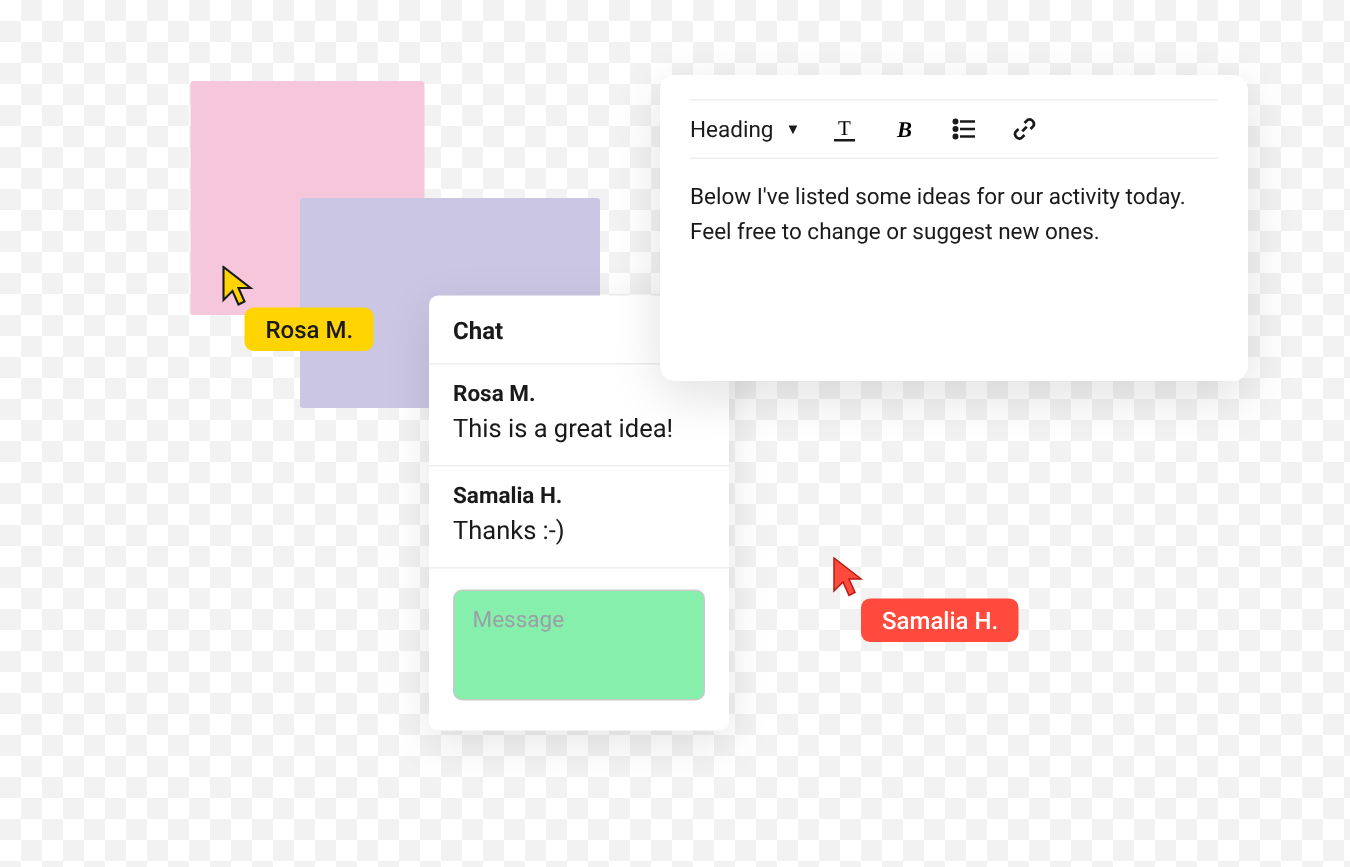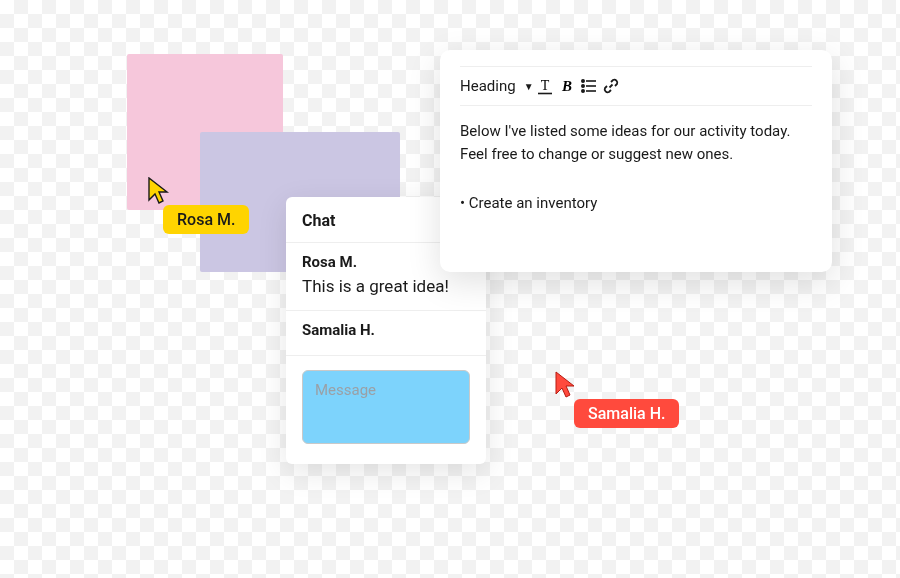--- a/index.html
+++ b/index.html
@@ -34,40 +34,40 @@
   .chat-title{font-size:16px;font-weight:700;}
   .drag-dots{display:grid;grid-template-columns:repeat(3,4px);grid-template-rows:repeat(2,4px);gap:3px;}
   .drag-dots span{width:4px;height:4px;border-radius:50%;background:#3a3a3a;}
   .msg{padding:10px 16px 12px;border-bottom:1px solid #eee;}
   .msg .who{font-weight:700;font-size:15px;margin-bottom:4px;}
   .msg .txt{font-size:17px;line-height:1.35;}
   .compose{padding:14px 16px 0;}
   .compose textarea{
     width:100%;box-sizing:border-box;height:74px;resize:none;
     border:1px solid #c9c9c9;border-radius:6px;padding:10px 12px;
-    font:inherit;font-size:15px;color:#333;background:#7dd3fc;
+    font:inherit;font-size:15px;color:#333;background:#86efac;
   }
   .compose textarea::placeholder{color:#9aa0a6;}
   .send-row{display:flex;justify-content:flex-end;padding:10px 16px 0;}
   .send-btn{
     background:#2d2aa1;color:#fff;border:none;border-radius:6px;
     font-weight:700;font-size:17px;padding:8px 20px;cursor:pointer;
   }
 
   
   .notes{
     position:absolute;left:440px;top:50px;width:352px;
     background:#fff;border-radius:10px;
     box-shadow:0 10px 34px rgba(0,0,0,.12);
     padding:16px 20px 60px;
   }
   .notes-head{display:flex;align-items:center;justify-content:space-between;margin-bottom:12px;}
   .notes-title{font-size:22px;font-weight:700;}
   .close-x{font-size:20px;font-weight:700;cursor:pointer;line-height:1;}
-  .toolbar{display:flex;align-items:center;border-top:1px solid #eee;border-bottom:1px solid #eee;padding:8px 0;margin-bottom:14px;}
+  .toolbar{display:flex;align-items:center;gap:18px;border-top:1px solid #eee;border-bottom:1px solid #eee;padding:8px 0;margin-bottom:14px;}
   .tb-select{display:flex;align-items:center;gap:8px;font-size:15px;cursor:pointer;}
   .tb-select .caret{font-size:10px;}
   .tb-icon{display:flex;align-items:center;justify-content:center;width:22px;height:22px;cursor:pointer;}
   .notes-date{font-weight:700;font-size:15px;margin-bottom:10px;}
   .notes-body{font-size:15px;line-height:1.5;margin-bottom:29px;}
   .notes-bullet{font-size:15px;}
 
   
   .cursor{position:absolute;}
   .tag{
@@ -101,20 +101,21 @@
         <span></span>
         <span></span>
     </div>
   </div>
   <div class="msg">
     <div class="who">Rosa M.</div>
     <div class="txt">This is a great idea!</div>
   </div>
   <div class="msg">
     <div class="who">Samalia H.</div>
+    <div class="txt">Thanks :-)</div>
   </div>
   <div class="compose">
     <textarea placeholder="Message" style=""></textarea>
   </div>
 </div>
 
 <div class="notes">
   <div class="toolbar">
     <div class="tb-select">
       <span>Heading</span>
@@ -143,21 +144,20 @@
     </div>
     <div class="tb-icon">
       <svg width="18" height="18" viewBox="0 0 18 18" fill="none" stroke="#1a1a1a" stroke-width="1.8">
         <path d="M7.5 10.5 L10.5 7.5"></path>
         <path d="M9 5 L11 3 a3 3 0 0 1 4 4 L13 9"></path>
         <path d="M9 13 L7 15 a3 3 0 0 1 -4 -4 L5 9"></path>
       </svg>
     </div>
   </div>
   <div class="notes-body">Below I've listed some ideas for our activity today. Feel free to change or suggest new ones.</div>
-  <div class="notes-bullet">• <span>Create an inventory</span></div>
 </div>
 
 <div class="cursor" style="left:555px;top:371px">
   <svg width="22" height="28" viewBox="0 0 22 28">
     <path d="M1 1 L1 23 L7 17 L11 26 L15 24 L11 15 L19 15 Z" fill="#ff4a3d" stroke="#b71c12" stroke-width="1"></path>
   </svg>
 </div>
 <div class="tag red" style="left:574px;top:399px">Samalia H.</div>
 
 </body></html>

